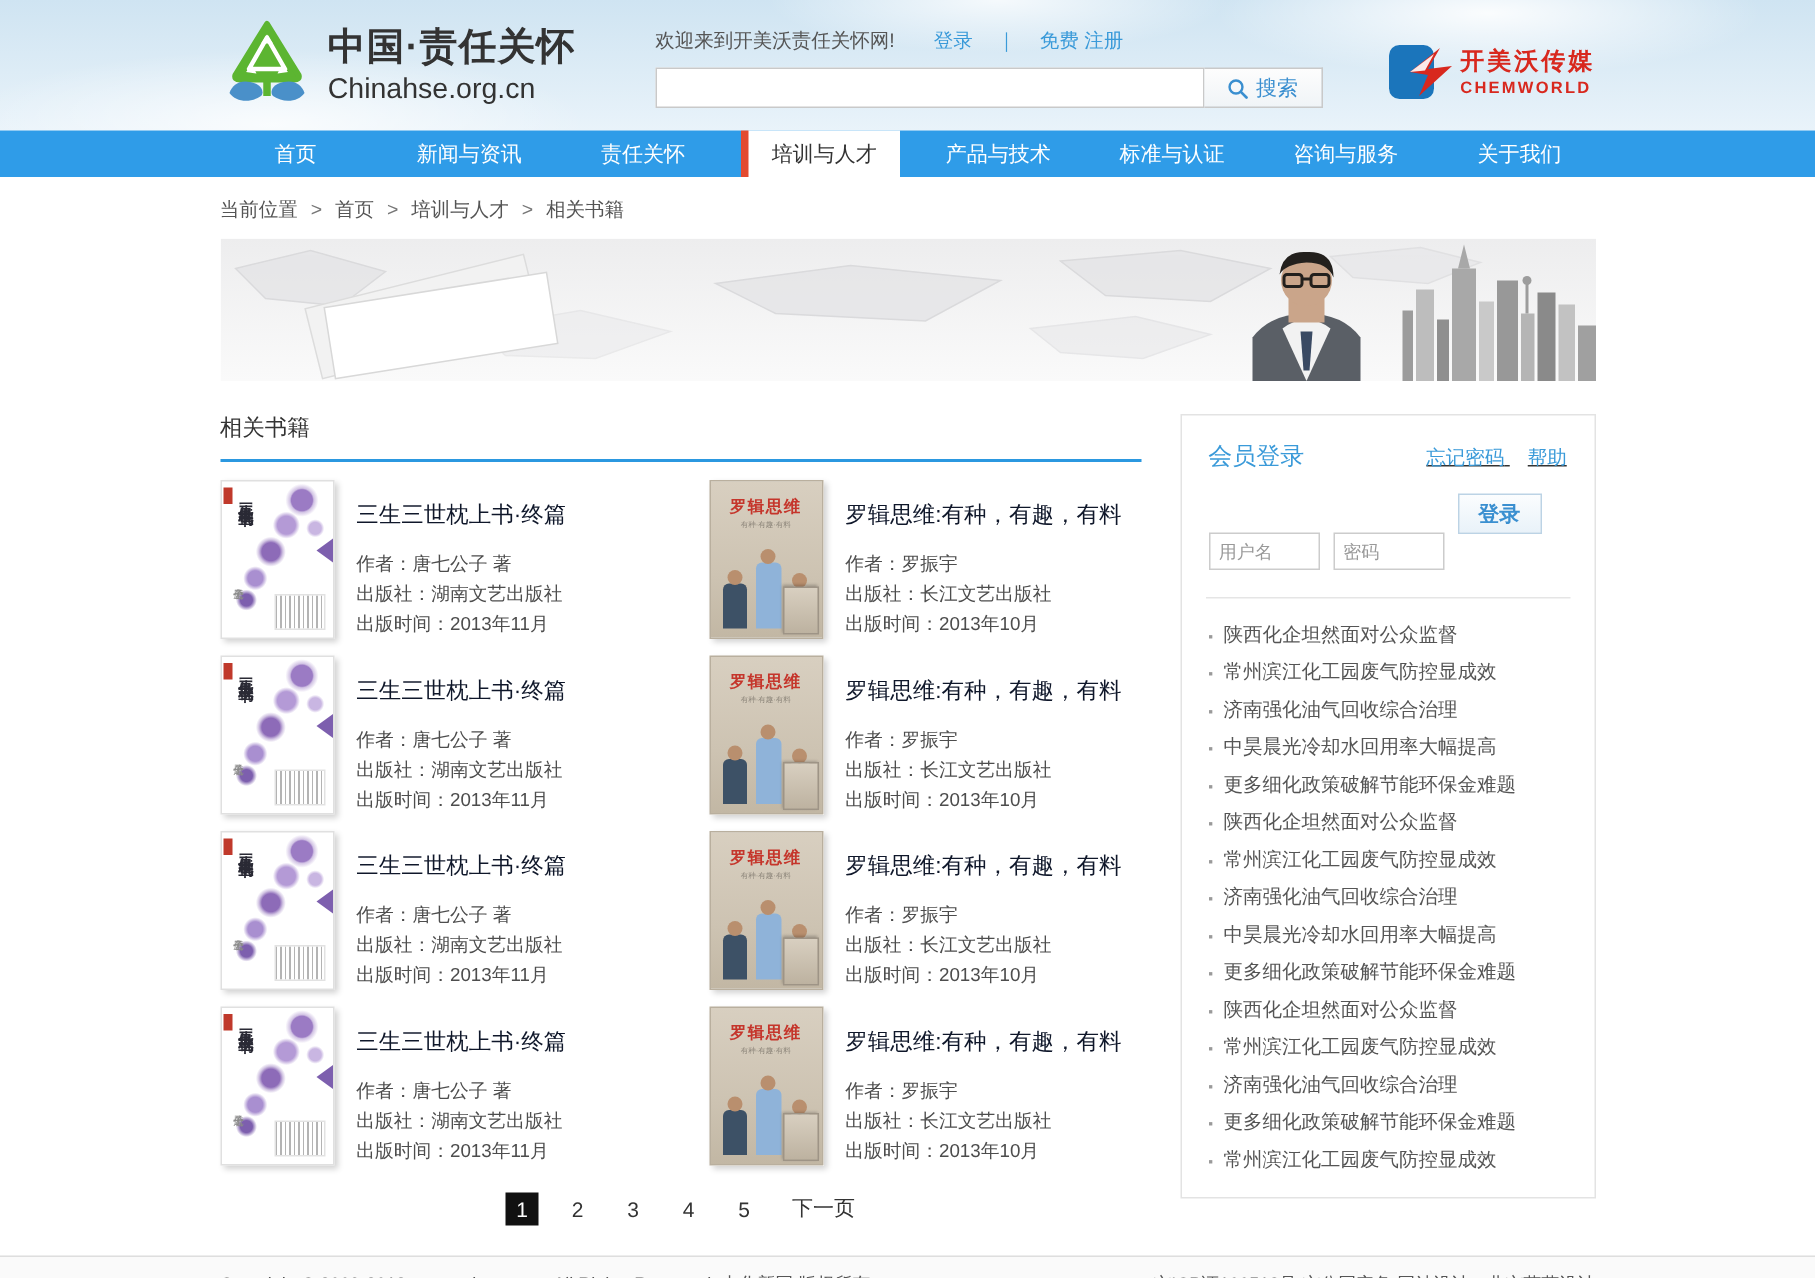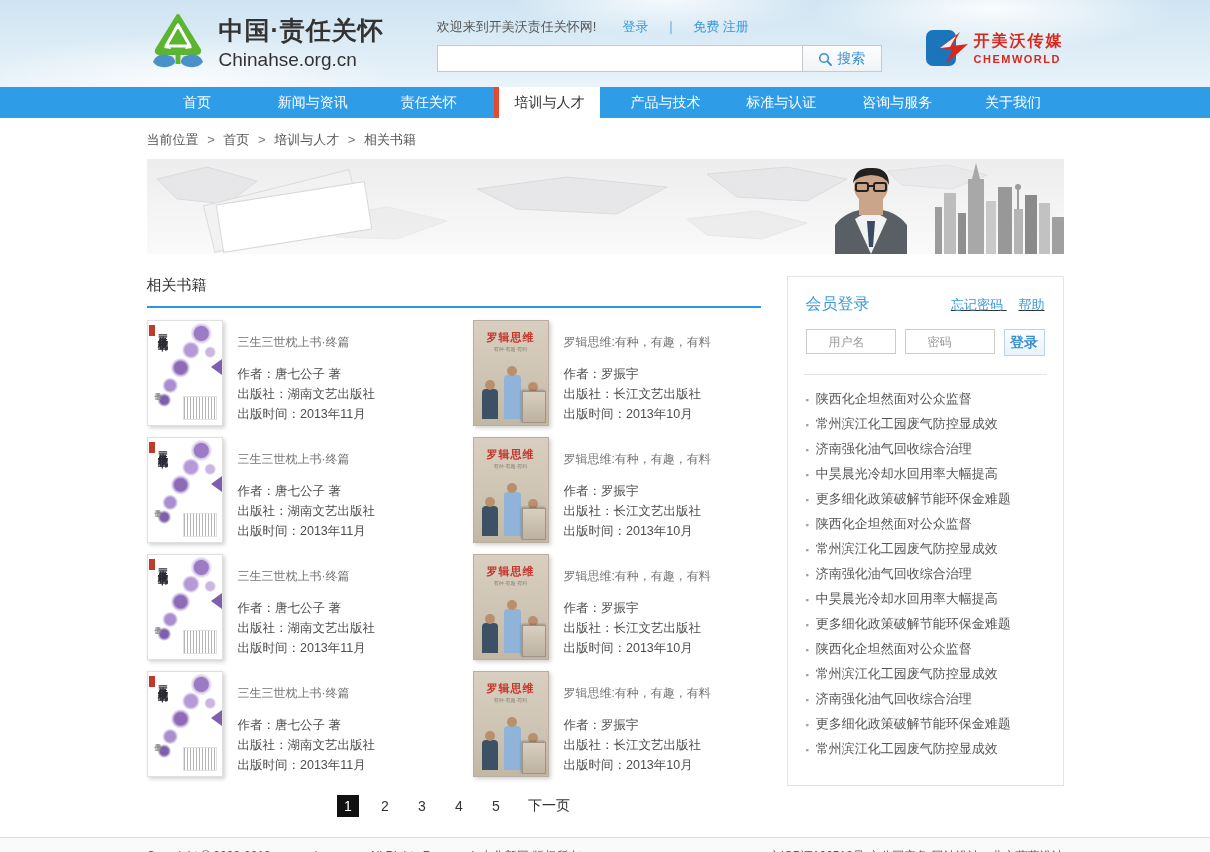--- a/index.html
+++ b/index.html
@@ -122,42 +122,42 @@
   }
   .cover-b .p1 { left:8px; width:16px; height:30px; background:#3d5166; }
   .cover-b .p2 { left:30px; width:17px; height:44px; background:#8fb3d9; }
   .cover-b .p3 { left:52px; width:15px; height:28px; background:#e8e4da; }
   .cover-b .mini {
     position:absolute; right:2px; bottom:2px; width:24px; height:32px;
     background:linear-gradient(180deg,#d8cfc0,#bdb2a0); border:1px solid #9e9486;
     box-shadow:-1px -1px 2px rgba(0,0,0,.25);
   }
   .book-info { margin-left:15px; padding-top:14px; }
-  .book-title { font-size:12px; color:#737373; margin-bottom:13px; cursor:pointer; }
+  .book-title { font-size:15px; color:#0f172a; margin-bottom:13px; cursor:pointer; }
   .book-line { font-size:12.5px; color:#4d4d4d; line-height:20px; }
 
   
   .pagination { margin-top:18px; display:flex; justify-content:center; align-items:center; gap:15px; }
   .page-num {
     min-width:22px; height:22px; line-height:22px; text-align:center;
     font-size:14px; color:#333; cursor:pointer; padding:0 3px;
   }
   .page-num.active { background:#111; color:#fff; }
   .page-next { font-size:14px; color:#333; cursor:pointer; margin-left:6px; }
 
   
   .sidebar { width:277px; margin-left:auto; border:1px solid #e3e3e3; background:#fff;
              padding:17px 18px 12px 18px; min-height:510px; }
   .login-head { display:flex; align-items:baseline; }
   .login-title { font-size:16px; color:#3a9ad9; }
   .login-links { margin-left:auto; font-size:13px;text-decoration:underline; }
   .login-links span { color:#3a9ad9; cursor:pointer; }
   .login-links .help { margin-left:12px; }
   .login-form { display:flex; margin-top:14px; gap:9px; }
-  .login-input { width:90px; height:25px; border:1px solid #ccc; padding:0 22px; font-size:12px; color:#333; outline:none; }
+  .login-input { width:74px; height:25px; border:1px solid #ccc; padding:0 6px; font-size:12px; color:#333; outline:none;margin-top:26px; }
   .login-input::placeholder { color:#999; }
   .login-btn {
     width:56px; height:27px; border:1px solid #bcd3e5;
     background:linear-gradient(180deg,#fbfdfe,#e9f2f9);
     color:#3a8fd0; font-size:14px; font-weight:bold; cursor:pointer;
   }
   .side-divider { border-top:1px solid #e5e5e5; margin:18px -2px 0 -2px; }
   .news-title { font-size:16px; color:#3a9ad9; margin-top:16px; }
   .news-list { margin-top:12px; }
   .news-item { font-size:13px; color:#555; line-height:24px; cursor:pointer; display:flex; align-items:baseline; }

